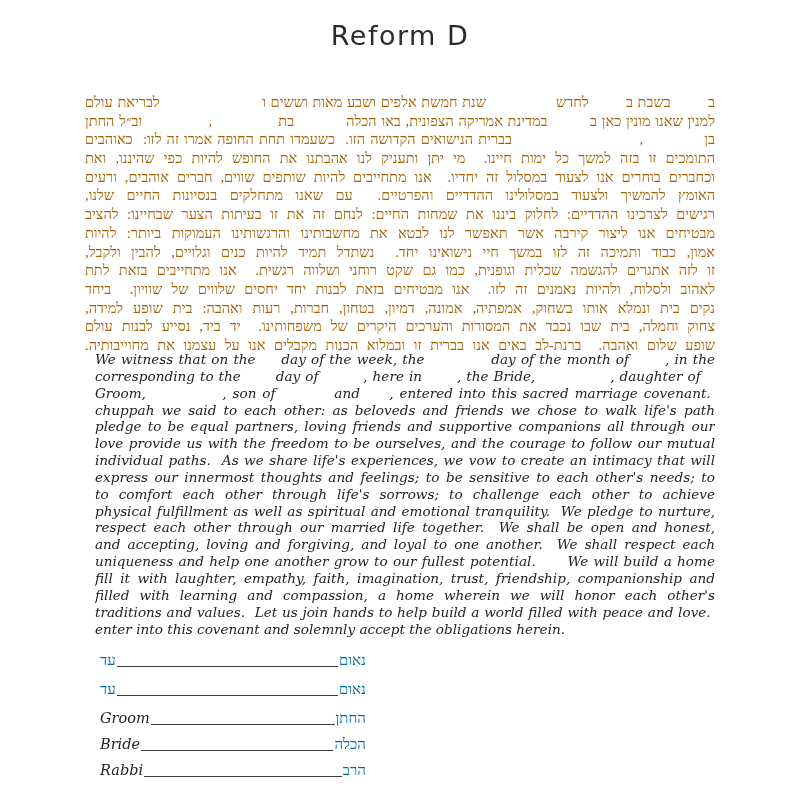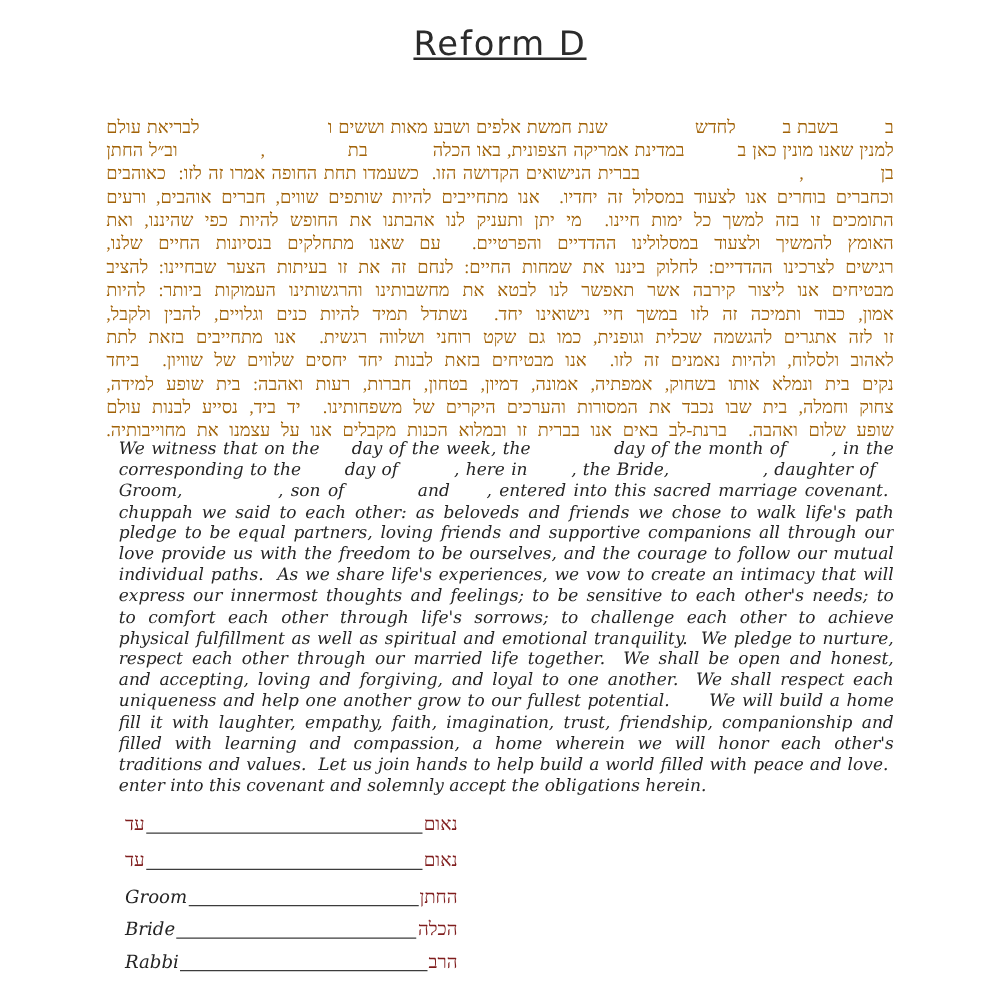--- a/index.html
+++ b/index.html
@@ -17,21 +17,20 @@
     position: absolute;
     top: 20px;
     left: 0;
     width: 800px;
     text-align: center;
     font-family: "DejaVu Sans", "Liberation Sans", sans-serif;
     font-weight: 400;
     font-size: 27px;
     letter-spacing: 1.5px;
     color: #2b2b2b;
-    text-decoration: underline;
   }
   .hebrew-block {
     position: absolute;
     top: 93px;
     left: 85px;
     width: 630px;
     direction: rtl;
     font-family: "Liberation Serif", "DejaVu Serif", "DejaVu Sans", serif;
     font-size: 14.5px;
     color: #a16207;
@@ -76,21 +75,21 @@
   .sig-row.gap-md { margin-bottom: 8px; }
   .sig-line {
     flex: 1;
     border-bottom: 1.3px solid #3c3c3c;
     margin: 0 1px 2px 1px;
     height: 10px;
   }
   .sig-label-he {
     font-family: "Liberation Serif", "DejaVu Serif", "DejaVu Sans", serif;
     font-size: 15px;
-    color: #7f1d1d;
+    color: #0369a1;
     line-height: 18px;
     direction: rtl;
   }
   .sig-label-en {
     font-family: "DejaVu Serif", "Liberation Serif", serif;
     font-style: italic;
     font-size: 14.5px;
     color: #242424;
     line-height: 18px;
     text-align: center;
@@ -100,22 +99,22 @@
 <body>
 
 <div class="page">
 
   <div class="title">Reform D</div>
 
   <div class="hebrew-block">
       <div class="line">ב&nbsp;&nbsp;&nbsp;&nbsp;&nbsp;&nbsp;&nbsp; בשבת ב&nbsp;&nbsp;&nbsp;&nbsp;&nbsp;&nbsp;&nbsp; לחדש &nbsp;&nbsp;&nbsp;&nbsp;&nbsp;&nbsp;&nbsp;&nbsp;&nbsp;&nbsp;&nbsp;&nbsp;&nbsp; שנת חמשת אלפים ושבע מאות וששים ו&nbsp;&nbsp;&nbsp;&nbsp;&nbsp;&nbsp;&nbsp;&nbsp;&nbsp;&nbsp;&nbsp;&nbsp;&nbsp;&nbsp;&nbsp;&nbsp;&nbsp;&nbsp;&nbsp;&nbsp;&nbsp; לבריאת עולם</div>
       <div class="line">למנין שאנו מונין כאן ב&nbsp;&nbsp;&nbsp;&nbsp;&nbsp;&nbsp;&nbsp;&nbsp; במדינת אמריקה הצפונית, באו הכלה &nbsp;&nbsp;&nbsp;&nbsp;&nbsp;&nbsp;&nbsp;&nbsp;&nbsp; בת &nbsp;&nbsp;&nbsp;&nbsp;&nbsp;&nbsp;&nbsp;&nbsp;&nbsp;&nbsp;&nbsp;&nbsp; ,&nbsp;&nbsp;&nbsp;&nbsp;&nbsp;&nbsp;&nbsp;&nbsp;&nbsp;&nbsp;&nbsp;&nbsp;&nbsp; וב״ל החתן</div>
       <div class="line">בן &nbsp;&nbsp;&nbsp;&nbsp;&nbsp;&nbsp;&nbsp;&nbsp;&nbsp;&nbsp; ,&nbsp;&nbsp;&nbsp;&nbsp;&nbsp;&nbsp;&nbsp;&nbsp;&nbsp;&nbsp;&nbsp;&nbsp;&nbsp;&nbsp;&nbsp;&nbsp;&nbsp;&nbsp;&nbsp;&nbsp;&nbsp;&nbsp;&nbsp;&nbsp; בברית הנישואים הקדושה הזו.&nbsp; כשעמדו תחת החופה אמרו זה לזו:&nbsp; כאוהבים</div>
+      <div class="line">התומכים זו בזה למשך כל ימות חיינו.&nbsp; מי יתן ותעניק לנו אהבתנו את החופש להיות כפי שהיננו, ואת</div>
       <div class="line">וכחברים בוחרים אנו לצעוד במסלול זה יחדיו.&nbsp; אנו מתחייבים להיות שותפים שווים, חברים אוהבים, ורעים</div>
-      <div class="line">התומכים זו בזה למשך כל ימות חיינו.&nbsp; מי יתן ותעניק לנו אהבתנו את החופש להיות כפי שהיננו, ואת</div>
       <div class="line">האומץ להמשיך ולצעוד במסלולינו ההדדיים והפרטיים.&nbsp; עם שאנו מתחלקים בנסיונות החיים שלנו,</div>
       <div class="line">רגישים לצרכינו ההדדיים: לחלוק ביננו את שמחות החיים: לנחם זה את זו בעיתות הצער שבחיינו: להציב</div>
       <div class="line">מבטיחים אנו ליצור קירבה אשר תאפשר לנו לבטא את מחשבותינו והרגשותינו העמוקות ביותר: להיות</div>
       <div class="line">אמון, כבוד ותמיכה זה לזו במשך חיי נישואינו יחד.&nbsp; נשתדל תמיד להיות כנים וגלויים, להבין ולקבל,</div>
       <div class="line">זו לזה אתגרים להגשמה שכלית וגופנית, כמו גם שקט רוחני ושלווה רגשית.&nbsp; אנו מתחייבים בזאת לתת</div>
       <div class="line">לאהוב ולסלוח, ולהיות נאמנים זה לזו.&nbsp; אנו מבטיחים בזאת לבנות יחד יחסים שלווים של שוויון.&nbsp; ביחד</div>
       <div class="line">נקים בית ונמלא אותו בשחוק, אמפתיה, אמונה, דמיון, בטחון, חברות, רעות ואהבה: בית שופע למידה,</div>
       <div class="line">צחוק וחמלה, בית שבו נכבד את המסורות והערכים היקרים של משפחותינו.&nbsp; יד ביד, נסייע לבנות עולם</div>
       <div class="line">שופע שלום ואהבה.&nbsp; ברנת-לב באים אנו בברית זו ובמלוא הכנות מקבלים אנו על עצמנו את מחוייבותיה.</div>
     </div>

